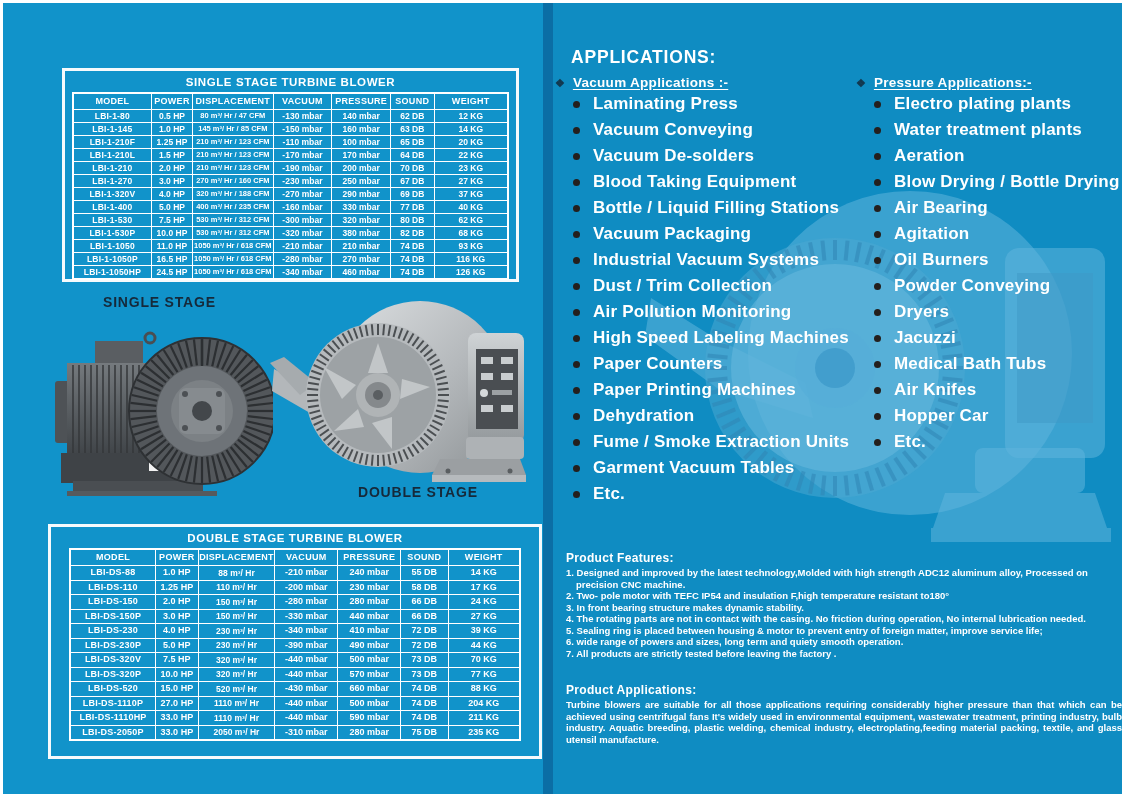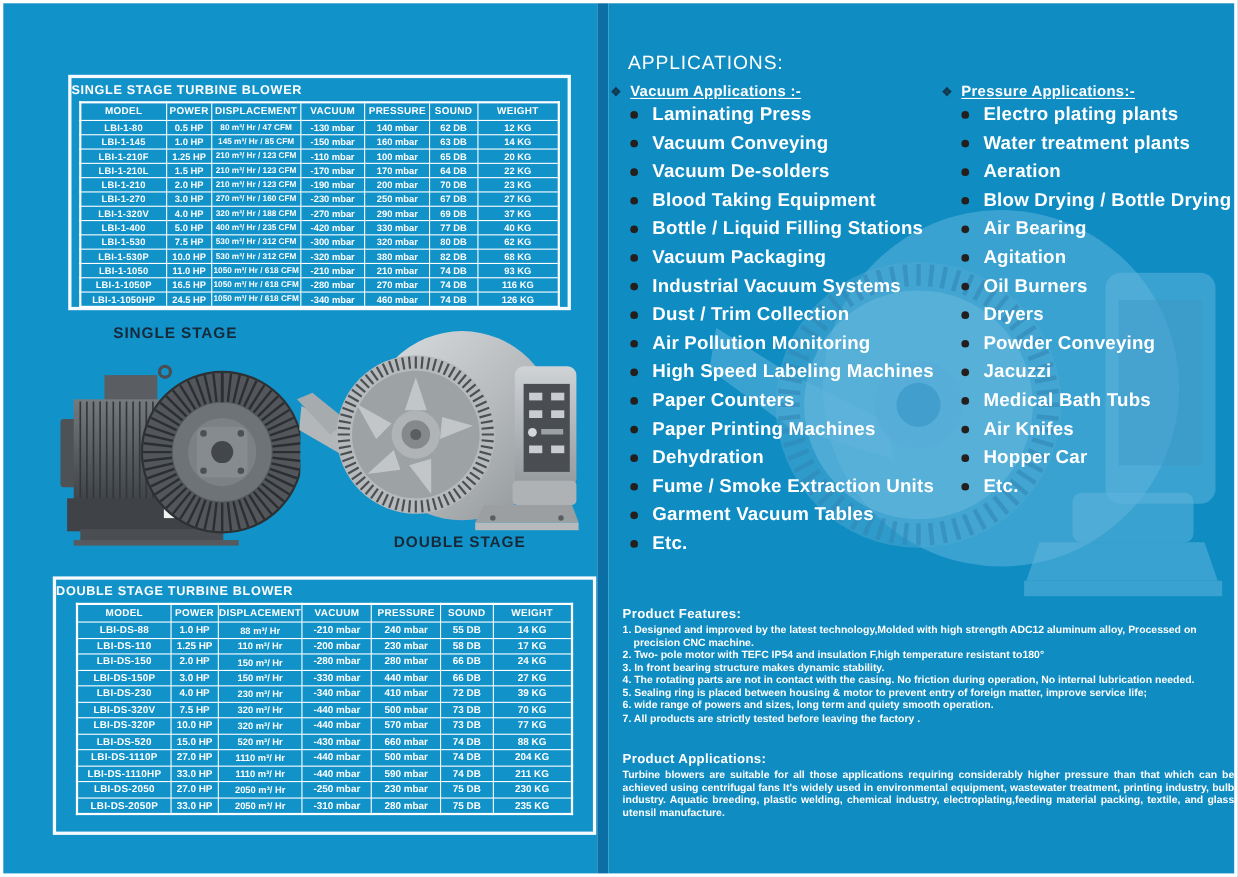--- a/index.html
+++ b/index.html
@@ -7,41 +7,41 @@
   .sheet{position:relative;width:1125px;height:797px;background:#ffffff;overflow:hidden;}
   .page{position:absolute;top:3px;height:791px;}
   .page-left{left:3px;width:540px;background:#1193ca;}
   .gutter{position:absolute;top:3px;left:543px;width:10px;height:791px;background:#0b6ea5;}
   .page-right{left:553px;width:569px;background:#0f8cc2;overflow:hidden;}
 
   
   .table-frame{position:absolute;border:3px solid #f6fafc;box-sizing:border-box;}
   .frame-single{left:59px;top:65px;width:457px;height:214px;}
   .frame-double{left:45px;top:521px;width:494px;height:235px;}
-  .tbl-title{color:#fff;font-weight:bold;font-size:11.5px;letter-spacing:.6px;padding:5px 0 4px;}
+  .tbl-title{color:#fff;font-weight:bold;text-align:center;font-size:11.5px;letter-spacing:.6px;padding:5px 0 4px;}
   table.spec{border-collapse:collapse;margin:0 auto;border:2px solid #fff;}
   .frame-single table.spec{width:437px;}
   .frame-double table.spec{width:452px;}
   table.spec th,table.spec td{border:1px solid #fff;color:#fff;font-weight:bold;text-align:center;padding:0;line-height:1;}
   table.spec th{font-size:9px;height:15px;letter-spacing:.3px;}
   .frame-single td{font-size:8.5px;height:12px;}
   .frame-double td{font-size:9px;height:13.5px;}
   td.c-model{text-align:left;padding-left:7px;letter-spacing:.2px;}
   td.c-power{text-align:left;padding-left:5px;}
   td.c-disp{font-size:7.5px;}
   .frame-double td.c-disp{font-size:8.5px;}
 
   
   .stage-label{position:absolute;color:#16293a;font-weight:bold;font-size:14px;letter-spacing:.8px;}
   .lbl-single{left:100px;top:291px;}
   .lbl-double{left:355px;top:481px;text-align:right;}
   .photo{position:absolute;}
 
   
-  .app-title{position:absolute;left:18px;top:44px;color:#fff;font-weight:normal;font-size:17.5px;letter-spacing:.8px;z-index:2;}
+  .app-title{position:absolute;left:18px;top:44px;color:#fff;font-weight:bold;font-size:17.5px;letter-spacing:.8px;z-index:2;}
   .col-heading{position:absolute;top:72px;color:#fff;font-weight:bold;font-size:13.5px;z-index:2;display:flex;align-items:baseline;}
   .heading-vacuum{left:2px;}
   .heading-pressure{left:303px;}
   .diamond{color:#12384f;font-size:11px;margin-right:8px;font-weight:bold;}
   .col-heading .ht{text-decoration:underline;text-underline-offset:2px;letter-spacing:.3px;}
   ul.apps{position:absolute;top:88px;margin:0;padding:0;list-style:none;z-index:2;}
   .list-vacuum{left:20px;}
   .list-pressure{left:321px;}
   ul.apps li{height:26px;display:flex;align-items:center;color:#fff;font-weight:bold;font-size:17px;letter-spacing:.2px;white-space:nowrap;}
   ul.apps .dot{width:7px;height:7px;border-radius:50%;background:#241f1d;margin-right:13px;flex:0 0 auto;}
@@ -145,21 +145,21 @@
               <td class="c-disp">320 m³/ Hr / 188 CFM</td>
               <td class="c-num">-270 mbar</td>
               <td class="c-num">290 mbar</td>
               <td class="c-num">69 DB</td>
               <td class="c-num">37 KG</td>
             </tr>
             <tr>
               <td class="c-model">LBI-1-400</td>
               <td class="c-power">5.0 HP</td>
               <td class="c-disp">400 m³/ Hr / 235 CFM</td>
-              <td class="c-num">-420 mbar</td>
+              <td class="c-num">-160 mbar</td>
               <td class="c-num">330 mbar</td>
               <td class="c-num">77 DB</td>
               <td class="c-num">40 KG</td>
             </tr>
             <tr>
               <td class="c-model">LBI-1-530</td>
               <td class="c-power">7.5 HP</td>
               <td class="c-disp">530 m³/ Hr / 312 CFM</td>
               <td class="c-num">-300 mbar</td>
               <td class="c-num">320 mbar</td>
@@ -502,20 +502,29 @@
             <tr>
               <td class="c-model">LBI-DS-230</td>
               <td class="c-power">4.0 HP</td>
               <td class="c-disp">230 m³/ Hr</td>
               <td class="c-num">-340 mbar</td>
               <td class="c-num">410 mbar</td>
               <td class="c-num">72 DB</td>
               <td class="c-num">39 KG</td>
             </tr>
             <tr>
+              <td class="c-model">LBI-DS-230P</td>
+              <td class="c-power">5.0 HP</td>
+              <td class="c-disp">230 m³/ Hr</td>
+              <td class="c-num">-390 mbar</td>
+              <td class="c-num">490 mbar</td>
+              <td class="c-num">72 DB</td>
+              <td class="c-num">44 KG</td>
+            </tr>
+            <tr>
               <td class="c-model">LBI-DS-320V</td>
               <td class="c-power">7.5 HP</td>
               <td class="c-disp">320 m³/ Hr</td>
               <td class="c-num">-440 mbar</td>
               <td class="c-num">500 mbar</td>
               <td class="c-num">73 DB</td>
               <td class="c-num">70 KG</td>
             </tr>
             <tr>
               <td class="c-model">LBI-DS-320P</td>
@@ -545,29 +554,20 @@
               <td class="c-num">204 KG</td>
             </tr>
             <tr>
               <td class="c-model">LBI-DS-1110HP</td>
               <td class="c-power">33.0 HP</td>
               <td class="c-disp">1110 m³/ Hr</td>
               <td class="c-num">-440 mbar</td>
               <td class="c-num">590 mbar</td>
               <td class="c-num">74 DB</td>
               <td class="c-num">211 KG</td>
-            </tr>
-            <tr>
-              <td class="c-model">LBI-DS-2050</td>
-              <td class="c-power">27.0 HP</td>
-              <td class="c-disp">2050 m³/ Hr</td>
-              <td class="c-num">-250 mbar</td>
-              <td class="c-num">230 mbar</td>
-              <td class="c-num">75 DB</td>
-              <td class="c-num">230 KG</td>
             </tr>
             <tr>
               <td class="c-model">LBI-DS-2050P</td>
               <td class="c-power">33.0 HP</td>
               <td class="c-disp">2050 m³/ Hr</td>
               <td class="c-num">-310 mbar</td>
               <td class="c-num">280 mbar</td>
               <td class="c-num">75 DB</td>
               <td class="c-num">235 KG</td>
             </tr>
@@ -763,25 +763,25 @@
         <li>
           <span class="dot"></span>
           <span>Agitation</span>
         </li>
         <li>
           <span class="dot"></span>
           <span>Oil Burners</span>
         </li>
         <li>
           <span class="dot"></span>
+          <span>Powder Conveying</span>
+        </li>
+        <li>
+          <span class="dot"></span>
           <span>Dryers</span>
-        </li>
-        <li>
-          <span class="dot"></span>
-          <span>Powder Conveying</span>
         </li>
         <li>
           <span class="dot"></span>
           <span>Jacuzzi</span>
         </li>
         <li>
           <span class="dot"></span>
           <span>Medical Bath Tubs</span>
         </li>
         <li>

